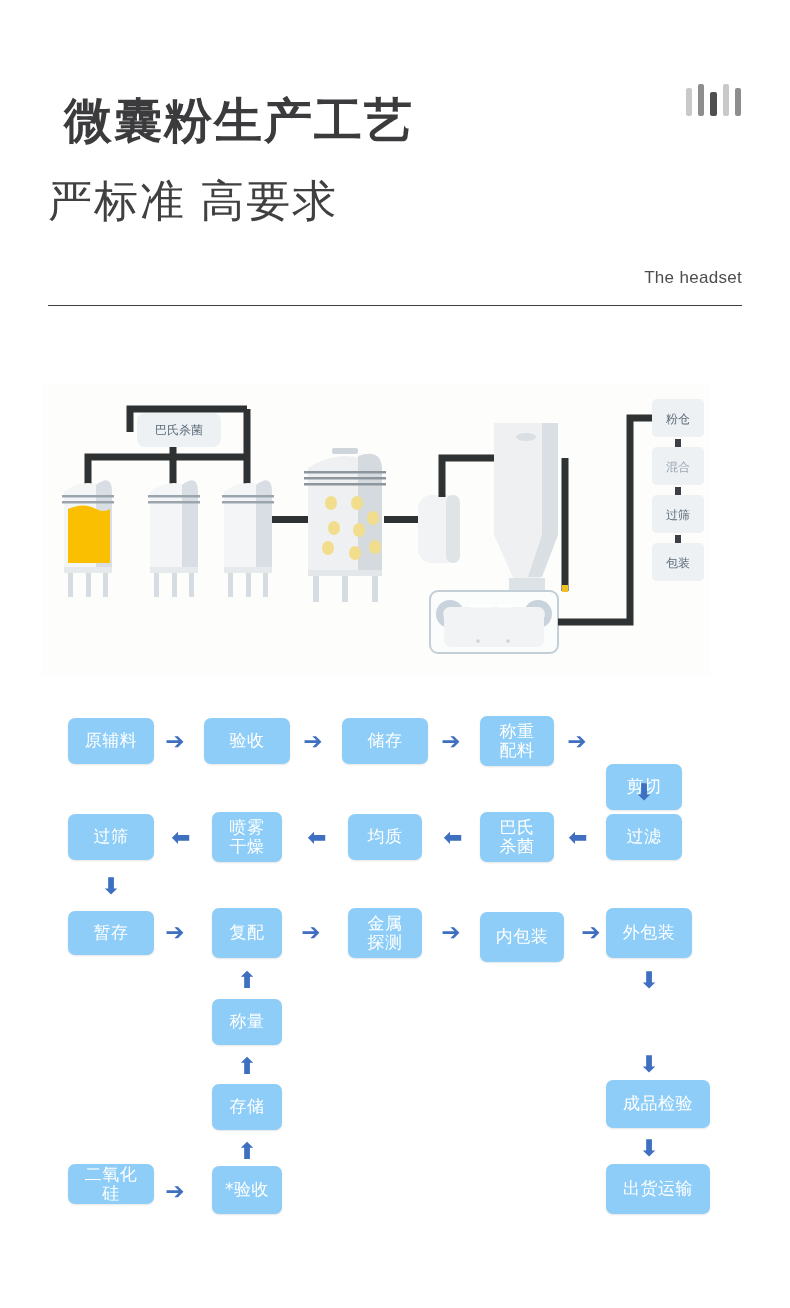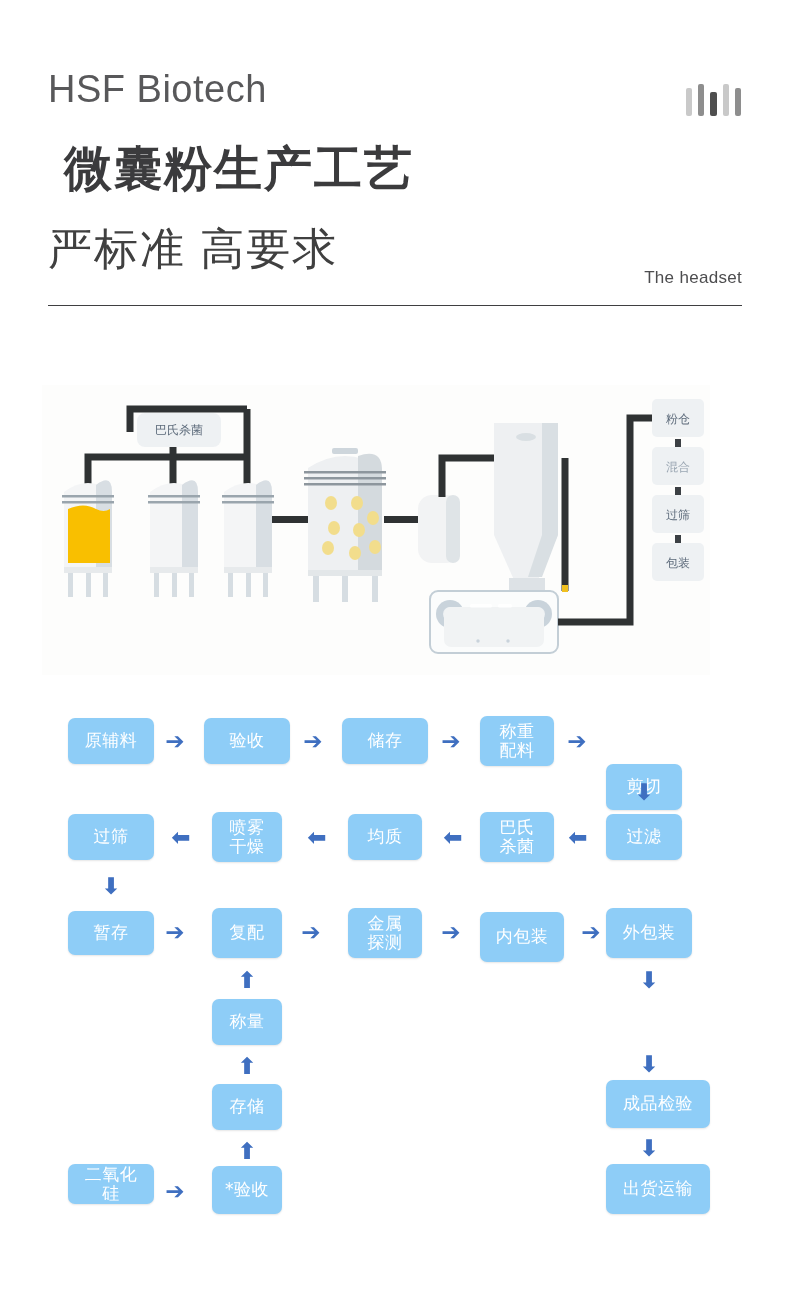--- a/index.html
+++ b/index.html
@@ -134,21 +134,20 @@
     font-weight: bold;
     font-family: "DejaVu Sans", sans-serif;
   }
   .arrow.h { width: 34px; height: 20px; font-size: 23px; }
   .arrow.v { width: 20px; height: 36px; font-size: 23px; }
 </style>
 </head>
 <body>
 
 <div class="header">
-  <div class="brand">HSF Biotech</div>
   <div class="headline">微囊粉生产工艺</div>
   <div class="subhead">严标准 高要求</div>
 
   <div class="logo-mark">
     <span class="lb1"></span>
     <span class="lb2"></span>
     <span class="lb3"></span>
     <span class="lb4"></span>
     <span class="lb5"></span>
   </div>

